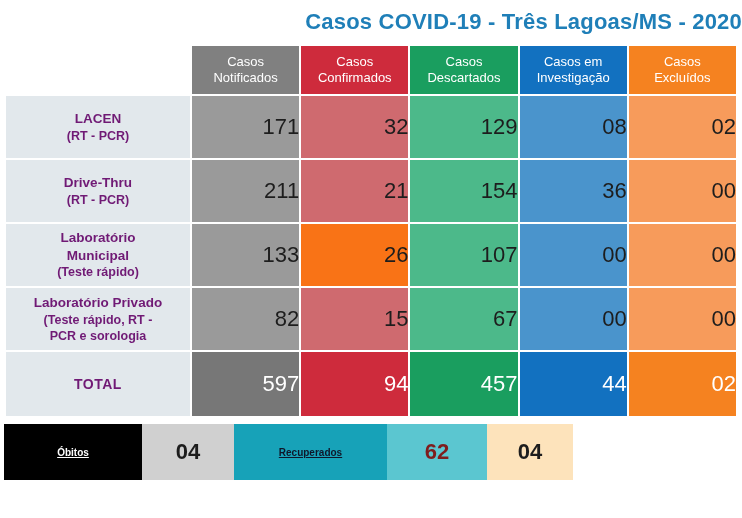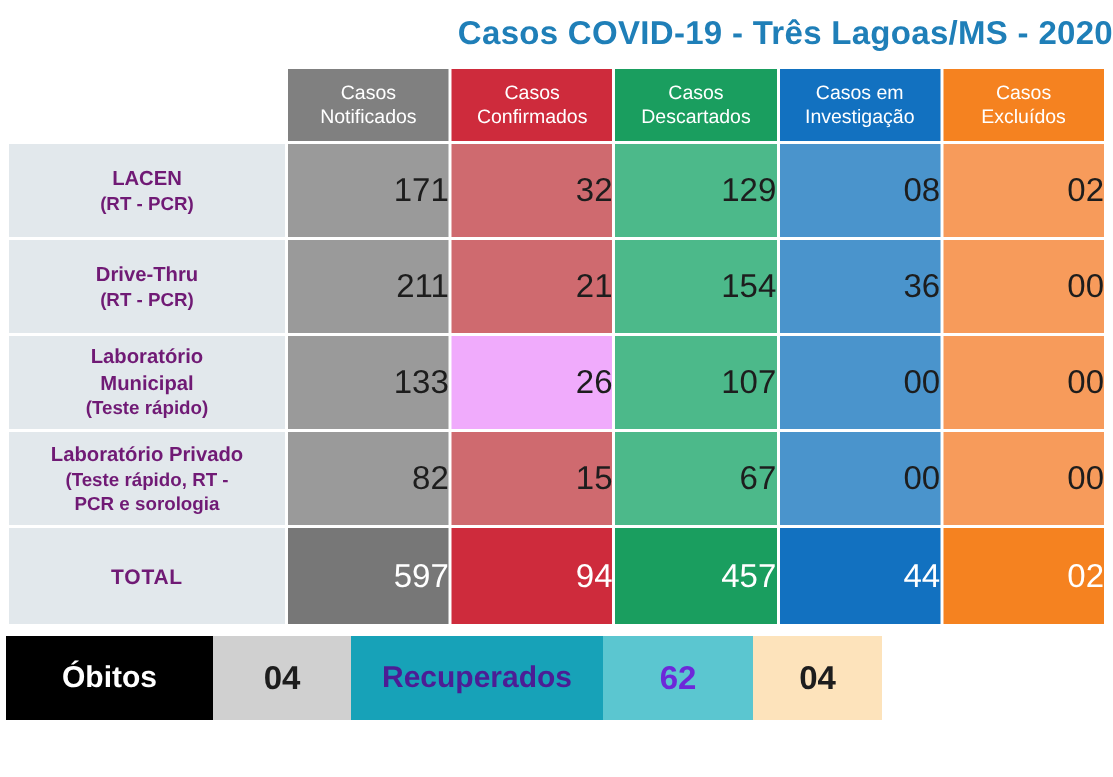--- a/index.html
+++ b/index.html
@@ -102,29 +102,30 @@
     height: 56px;
   }
   .footer .seg {
     display: flex;
     align-items: center;
     justify-content: center;
     font-weight: bold;
     box-sizing: border-box;
   }
   .seg-label {
-    font-size: 20px;
+    font-size: 10px;
+    text-decoration: underline;
   }
   .seg-value {
     font-size: 22px;
   }
   .f-obitos-label { background: #000000; color: #ffffff; width: 138px; }
   .f-obitos-value { background: #d0d0d0; color: #1d1d1d; width: 92px; }
-  .f-recup-label { background: #17a2b8; color: #4c1d95; width: 168px; }
-  .f-recup-value { background: #5bc6d0; color: #6d28d9; width: 100px; }
+  .f-recup-label { background: #17a2b8; color: #0f172a; width: 153px; }
+  .f-recup-value { background: #5bc6d0; color: #7f1d1d; width: 100px; }
   .f-hosp-label { background: #fbc16b; color: #ffffff; width: 150px; }
   .f-hosp-value { background: #fde3bb; color: #1d1d1d; width: 86px; }
 </style>
 </head>
 <body>
 
 <div id="page">
 
   <div class="title-bar">
     <div class="title-text">Casos COVID-19 - Três Lagoas/MS - 2020</div>
@@ -183,21 +184,21 @@
           <td class="cell" style="background:#f79b5b">00</td>
         </tr>
 
         <tr>
           <td class="rowhead">
             <div>Laboratório</div>
             <div>Municipal</div>
             <div class="sub">(Teste rápido)</div>
           </td>
           <td class="cell" style="background:#9a9a9a">133</td>
-          <td class="cell" style="background:#f0abfc">26</td>
+          <td class="cell" style="background:#f97316">26</td>
           <td class="cell" style="background:#4cb98a">107</td>
           <td class="cell" style="background:#4a94cc">00</td>
           <td class="cell" style="background:#f79b5b">00</td>
         </tr>
 
         <tr>
           <td class="rowhead">
             <div>Laboratório Privado</div>
             <div class="sub">(Teste rápido, RT -</div>
             <div class="sub">PCR e sorologia</div>

